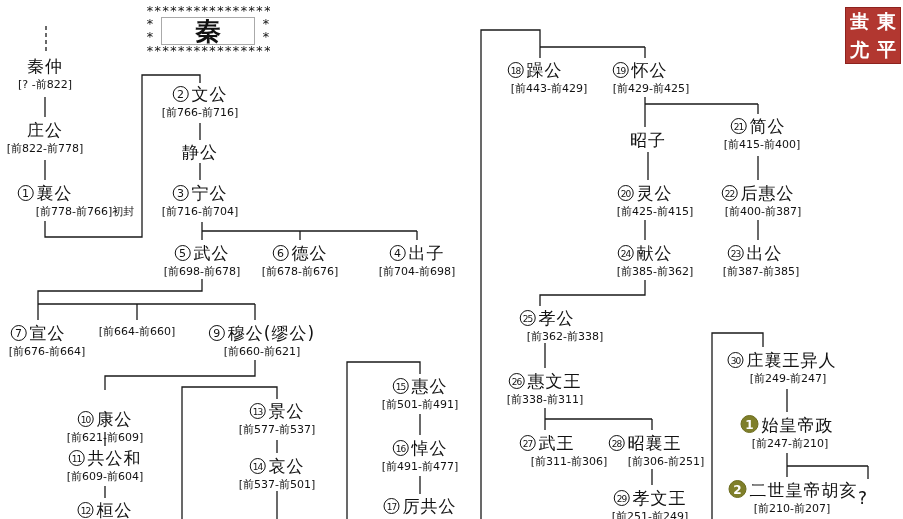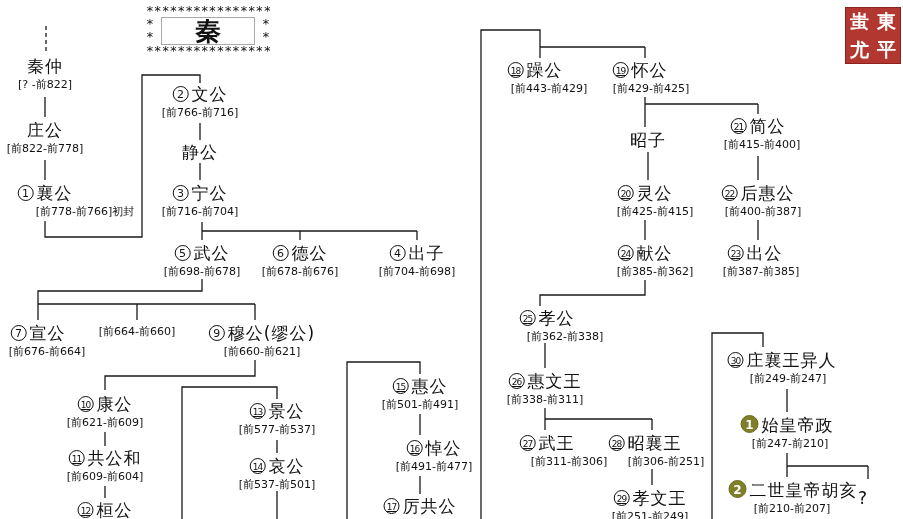--- a/index.html
+++ b/index.html
@@ -9,21 +9,21 @@
   }
   #lines{position:absolute;left:0;top:0;width:903px;height:519px;}
   .node{position:absolute;transform:translateX(-50%);text-align:center;white-space:nowrap;}
   .node .l1{font-size:17px;line-height:20px;letter-spacing:1px;}
   .node .l2{font-size:11px;line-height:18px;position:relative;letter-spacing:0px;}
   .cn{
     display:inline-block;width:16px;height:16px;line-height:16px;border:1px solid #111;
     border-radius:50%;font-size:11px;letter-spacing:0;text-align:center;vertical-align:2px;
     margin-right:3px;background:#fff;box-sizing:border-box;
   }
-  .cn.two{font-size:9px;letter-spacing:-1px;text-decoration:underline;}
+  .cn.two{font-size:9px;letter-spacing:-1px;}
   .cn.filled{
     background:#7f7f2a;border-color:#6d6d1f;color:#fff;font-weight:bold;
     width:18px;height:18px;line-height:18px;font-size:12px;
   }
   
   .title-box{position:absolute;left:146px;top:5px;width:124px;height:52px;
     font-family:"DejaVu Sans Mono","Liberation Mono",monospace;font-size:13px;line-height:12px;
     overflow:hidden;}
   .ast-row{position:absolute;left:0;width:124px;height:12px;overflow:hidden;text-align:center;}
   .ast-top{top:0;}
@@ -140,21 +140,21 @@
         <div class="l1"><span class="cn">7</span><span>宣公</span></div>
         <div class="l2" style="left: 9px;">[前676-前664]</div>
       </div>
       <div class="node" style="left: 137px; top: 323px;">
         <div class="l2">[前664-前660]</div>
       </div>
       <div class="node" style="left: 262px; top: 323px;">
         <div class="l1"><span class="cn">9</span><span>穆公(缪公)</span></div>
         <div class="l2">[前660-前621]</div>
       </div>
-      <div class="node" style="left: 105px; top: 394px;">
+      <div class="node" style="left: 105px; top: 409px;">
         <div class="l1"><span class="cn two">10</span><span>康公</span></div>
         <div class="l2">[前621-前609]</div>
       </div>
       <div class="node" style="left: 105px; top: 448px;">
         <div class="l1"><span class="cn two">11</span><span>共公和</span></div>
         <div class="l2">[前609-前604]</div>
       </div>
       <div class="node" style="left: 105px; top: 500px;">
         <div class="l1"><span class="cn two">12</span><span>桓公</span></div>
       </div>
@@ -163,21 +163,21 @@
         <div class="l2">[前577-前537]</div>
       </div>
       <div class="node" style="left: 277px; top: 456px;">
         <div class="l1"><span class="cn two">14</span><span>哀公</span></div>
         <div class="l2">[前537-前501]</div>
       </div>
       <div class="node" style="left: 420px; top: 376px;">
         <div class="l1"><span class="cn two">15</span><span>惠公</span></div>
         <div class="l2">[前501-前491]</div>
       </div>
-      <div class="node" style="left: 434px; top: 438px;">
+      <div class="node" style="left: 420px; top: 438px;">
         <div class="l1"><span class="cn two">16</span><span>悼公</span></div>
         <div class="l2">[前491-前477]</div>
       </div>
       <div class="node" style="left: 420px; top: 496px;">
         <div class="l1"><span class="cn two">17</span><span>厉共公</span></div>
       </div>
       <div class="node" style="left: 535px; top: 60px;">
         <div class="l1"><span class="cn two">18</span><span>躁公</span></div>
         <div class="l2" style="left: 14px;">[前443-前429]</div>
       </div>

